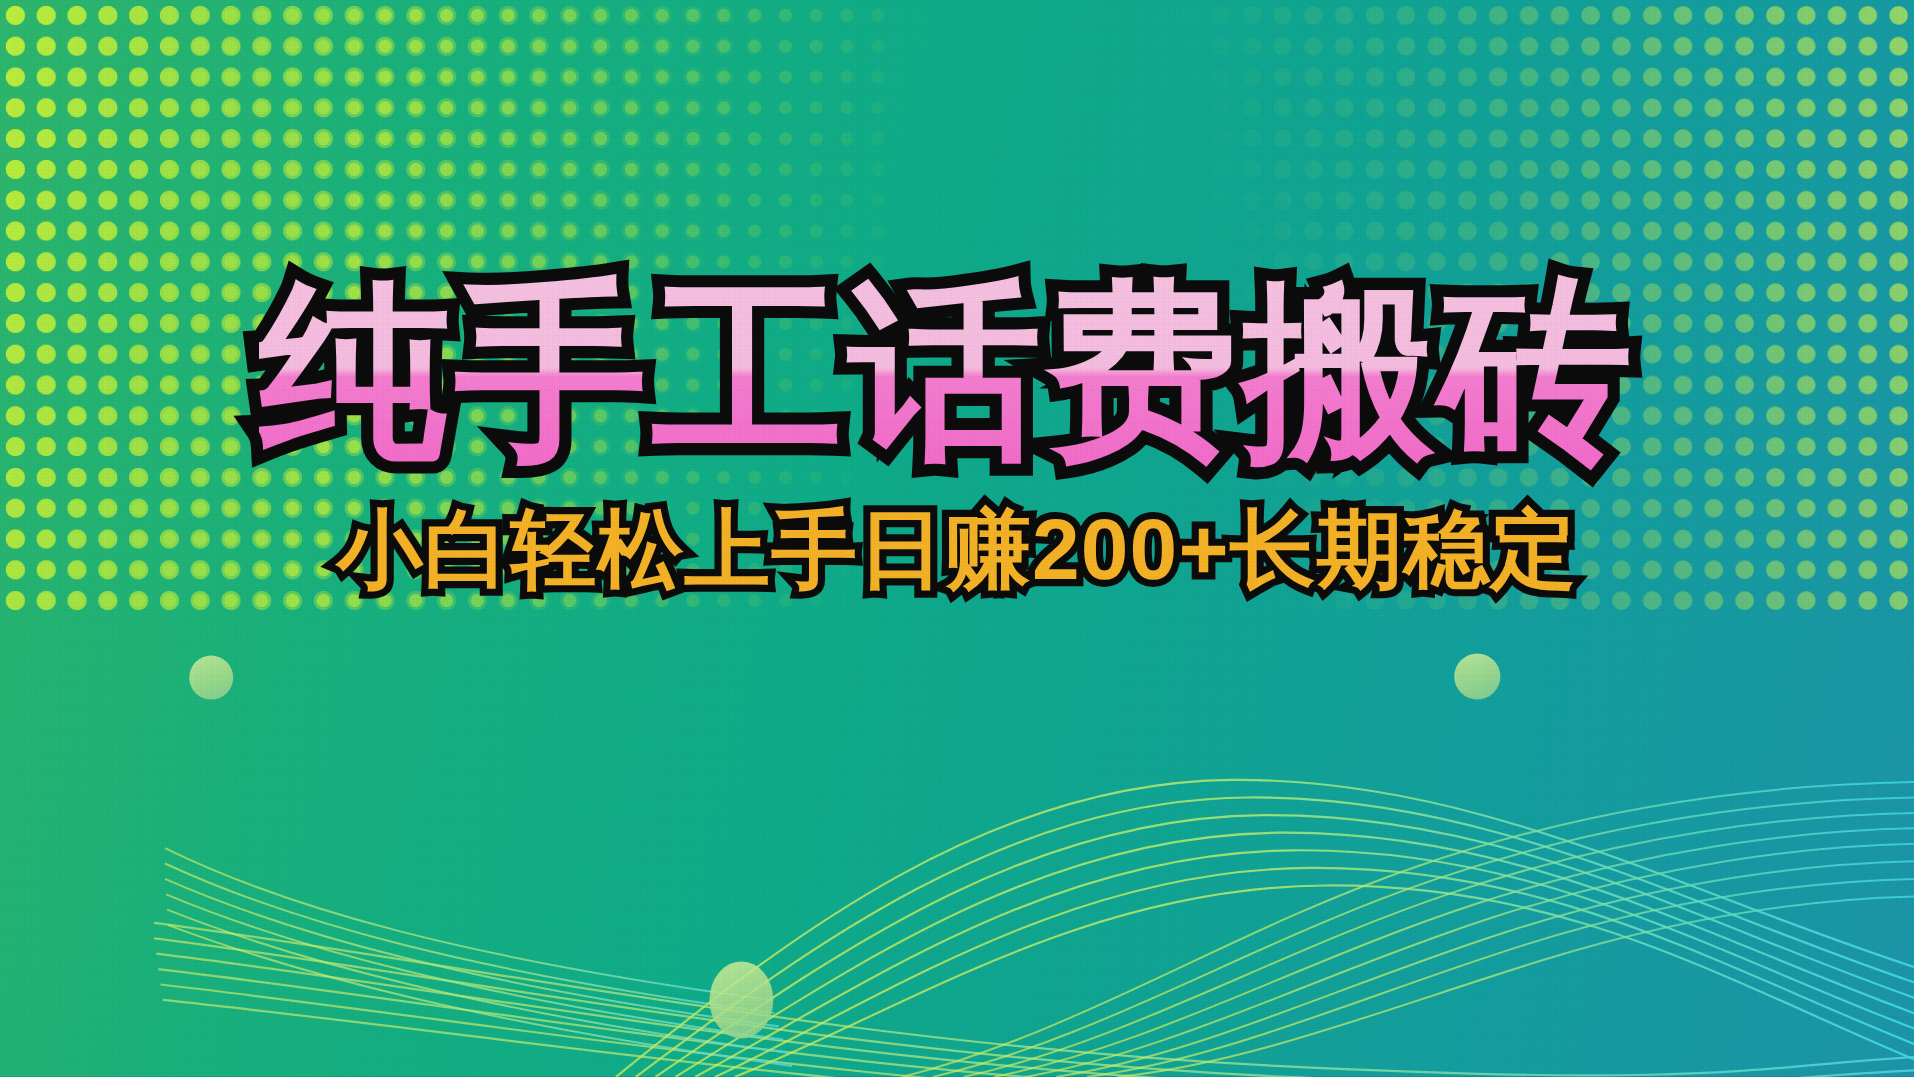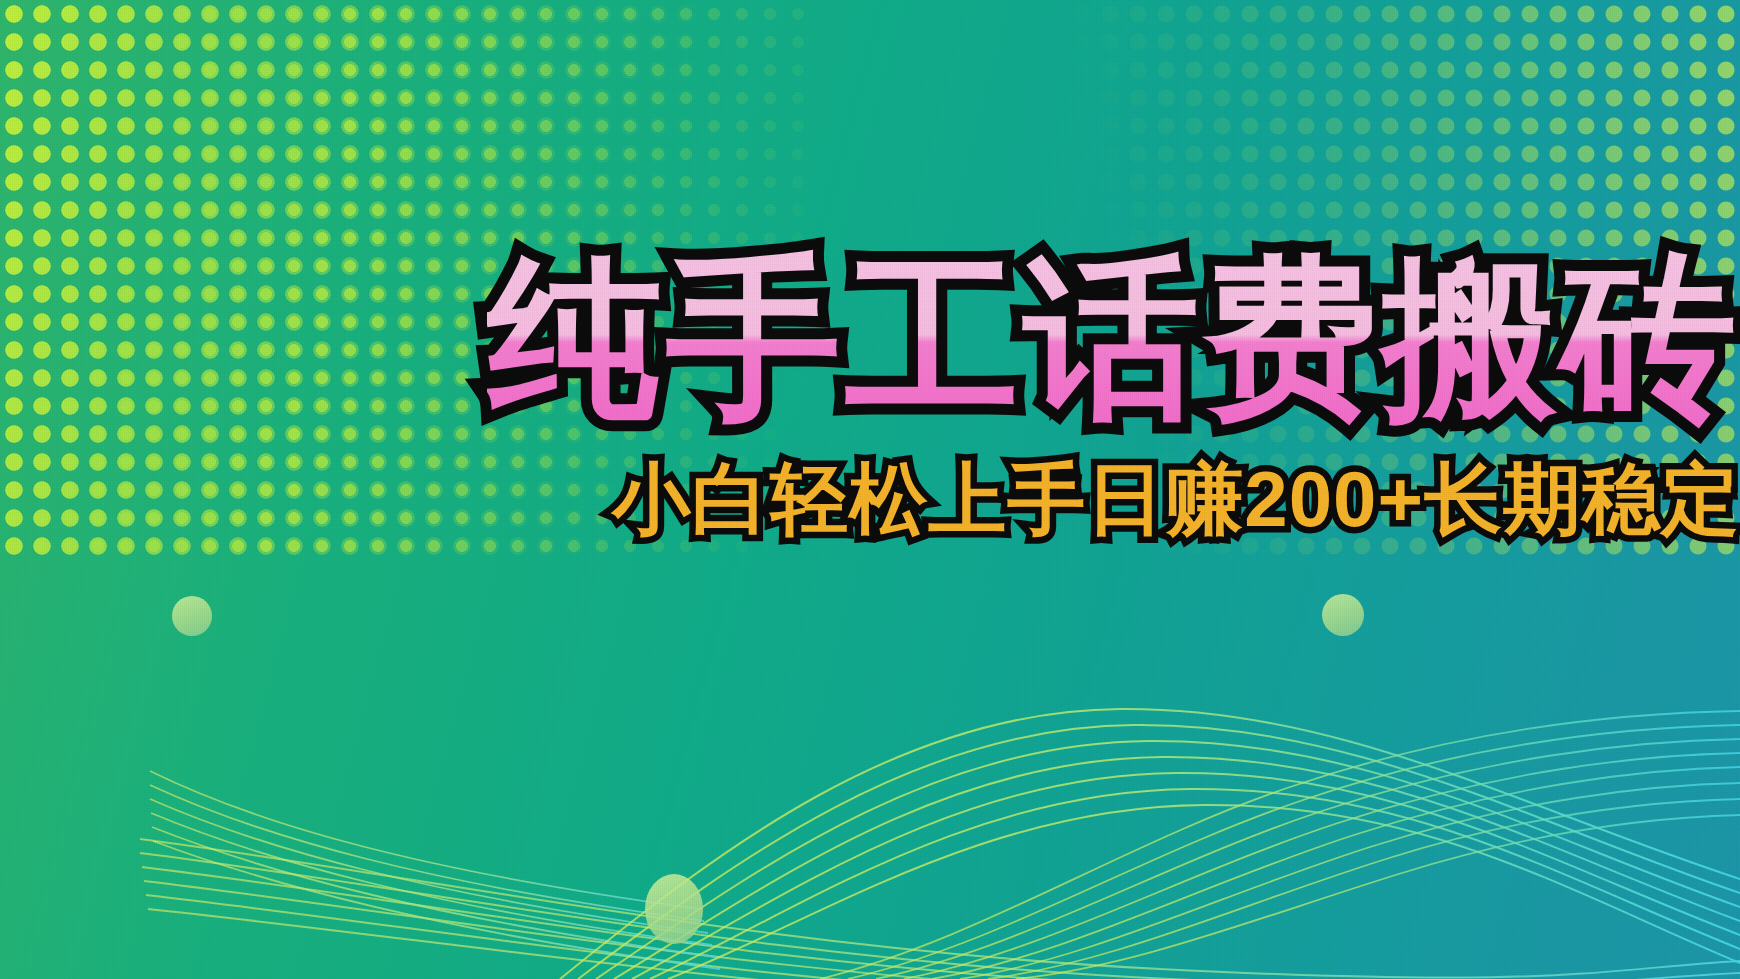--- a/index.html
+++ b/index.html
@@ -77,21 +77,21 @@
     left:0; bottom:0;
     width:1740px; height:340px;
     pointer-events:none;
   }
 
   
   #text-stack {
     position:absolute;
     left:0; right:0;
     top:250px;
-    text-align:right;
+    text-align:center;
     z-index:5;
   }
 
   .line { position:relative; display:block; white-space:nowrap; }
 
   
   #headline {
     font-size:175px;
     font-weight:bold;
     letter-spacing:4px;

